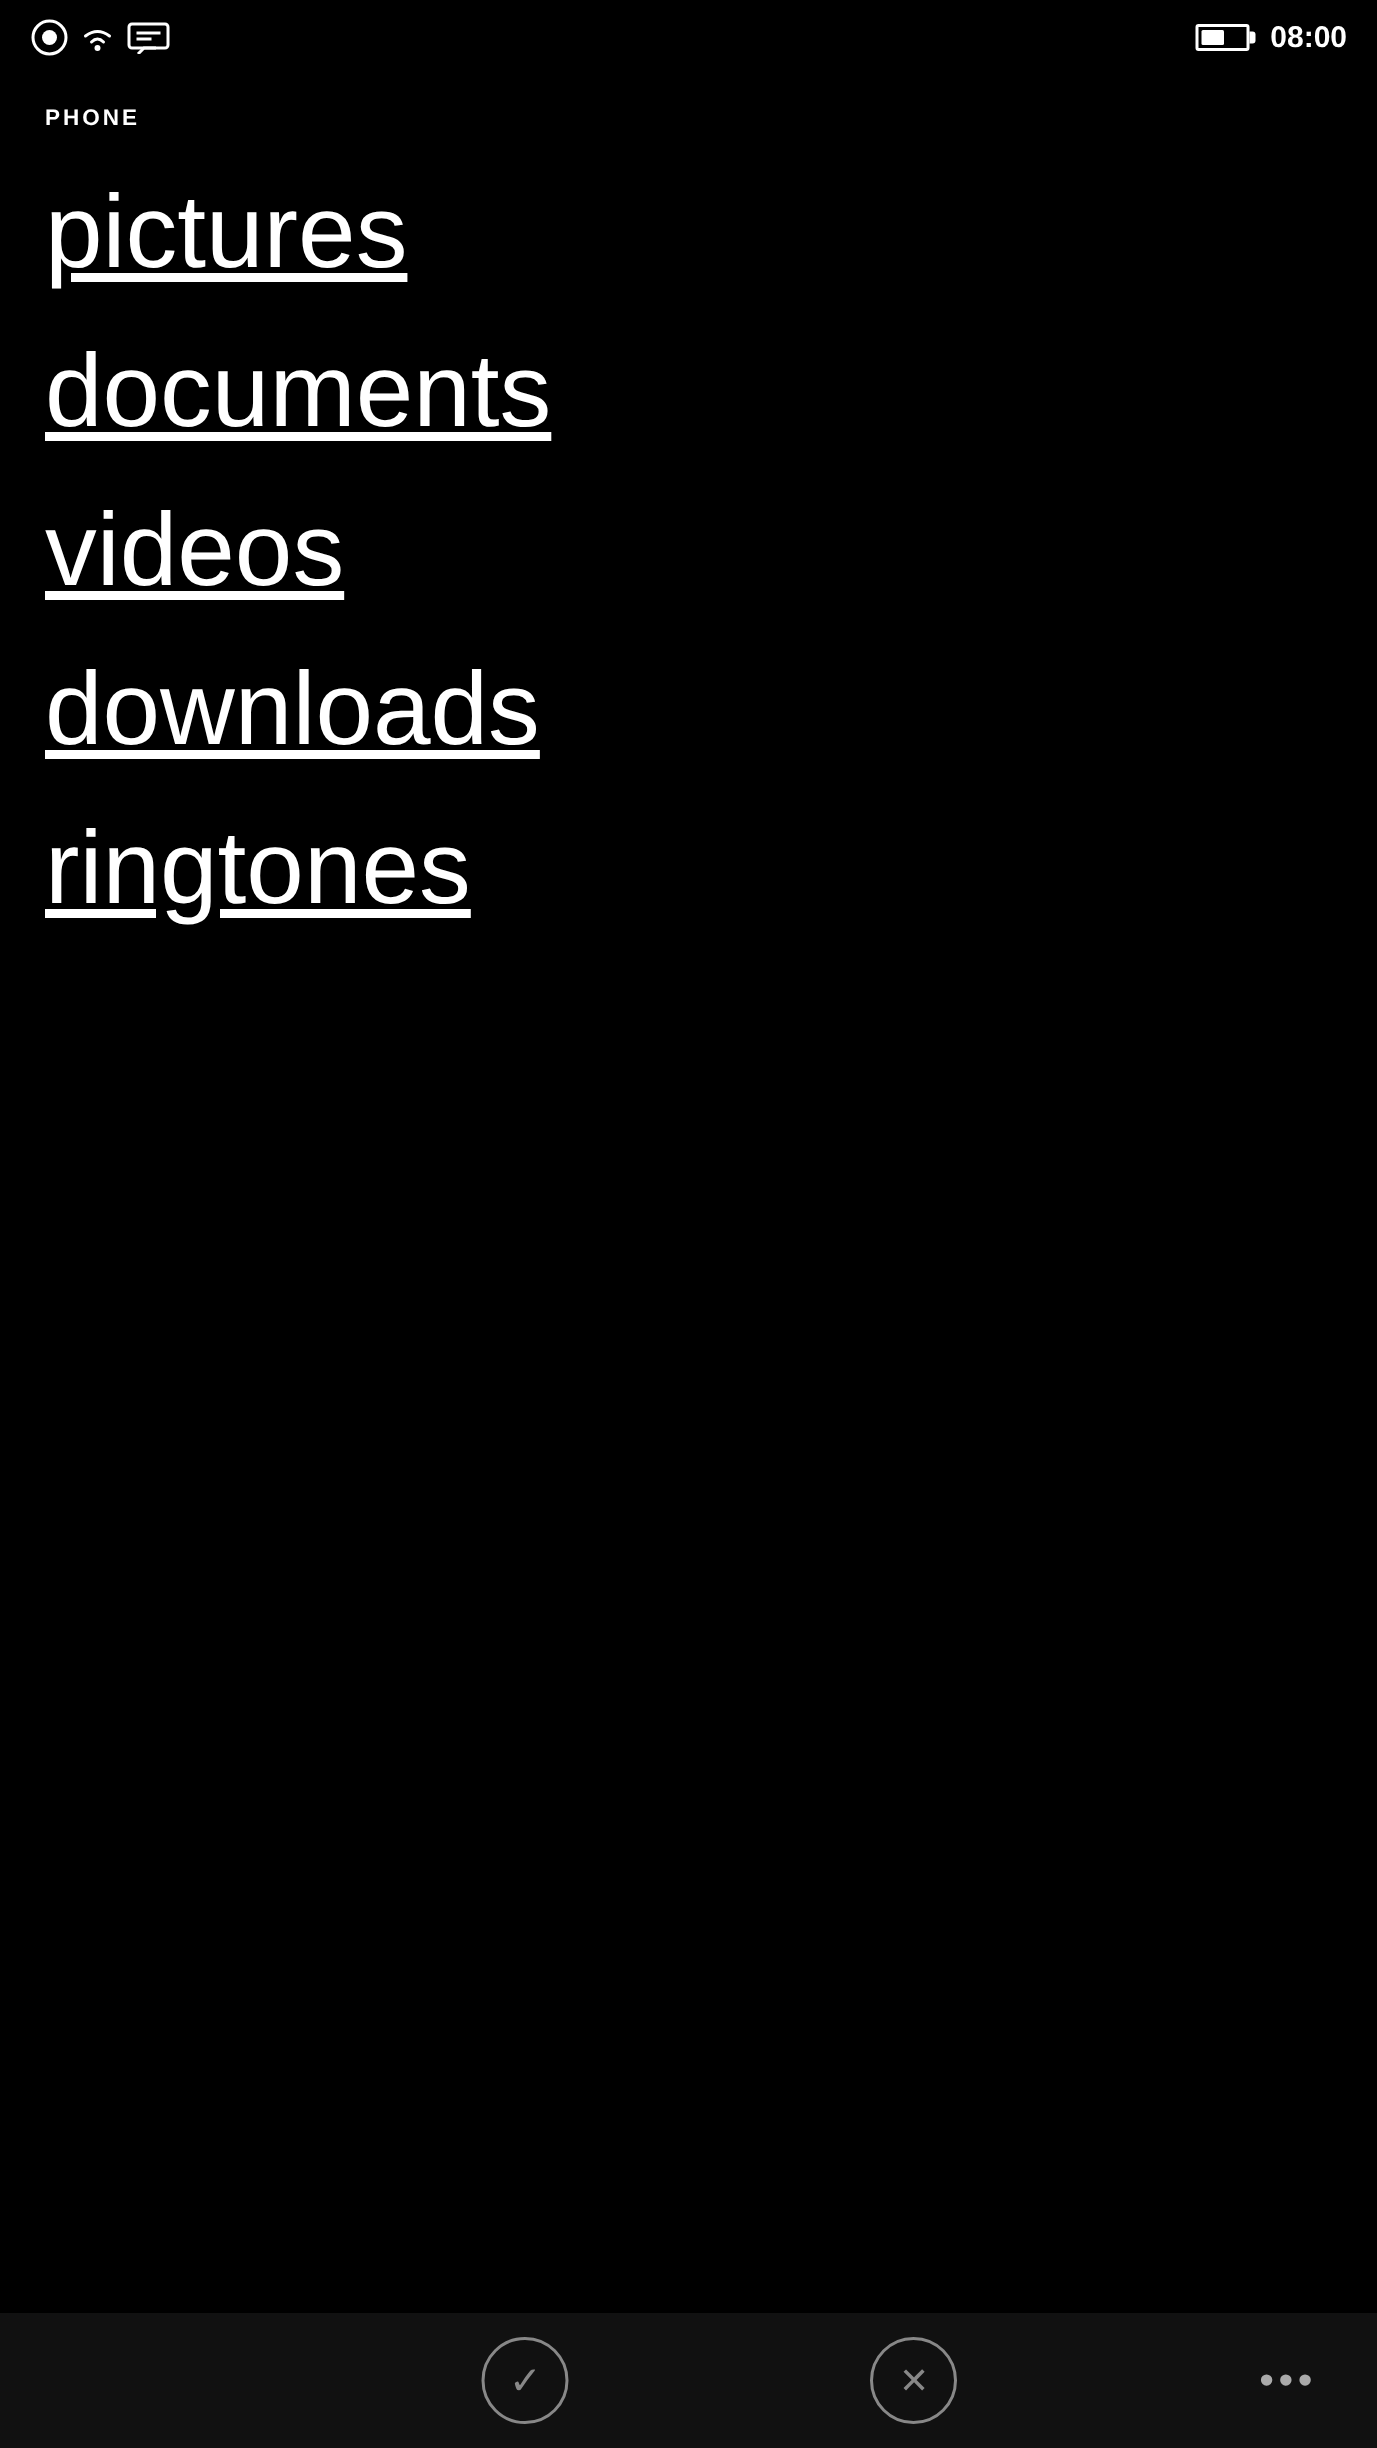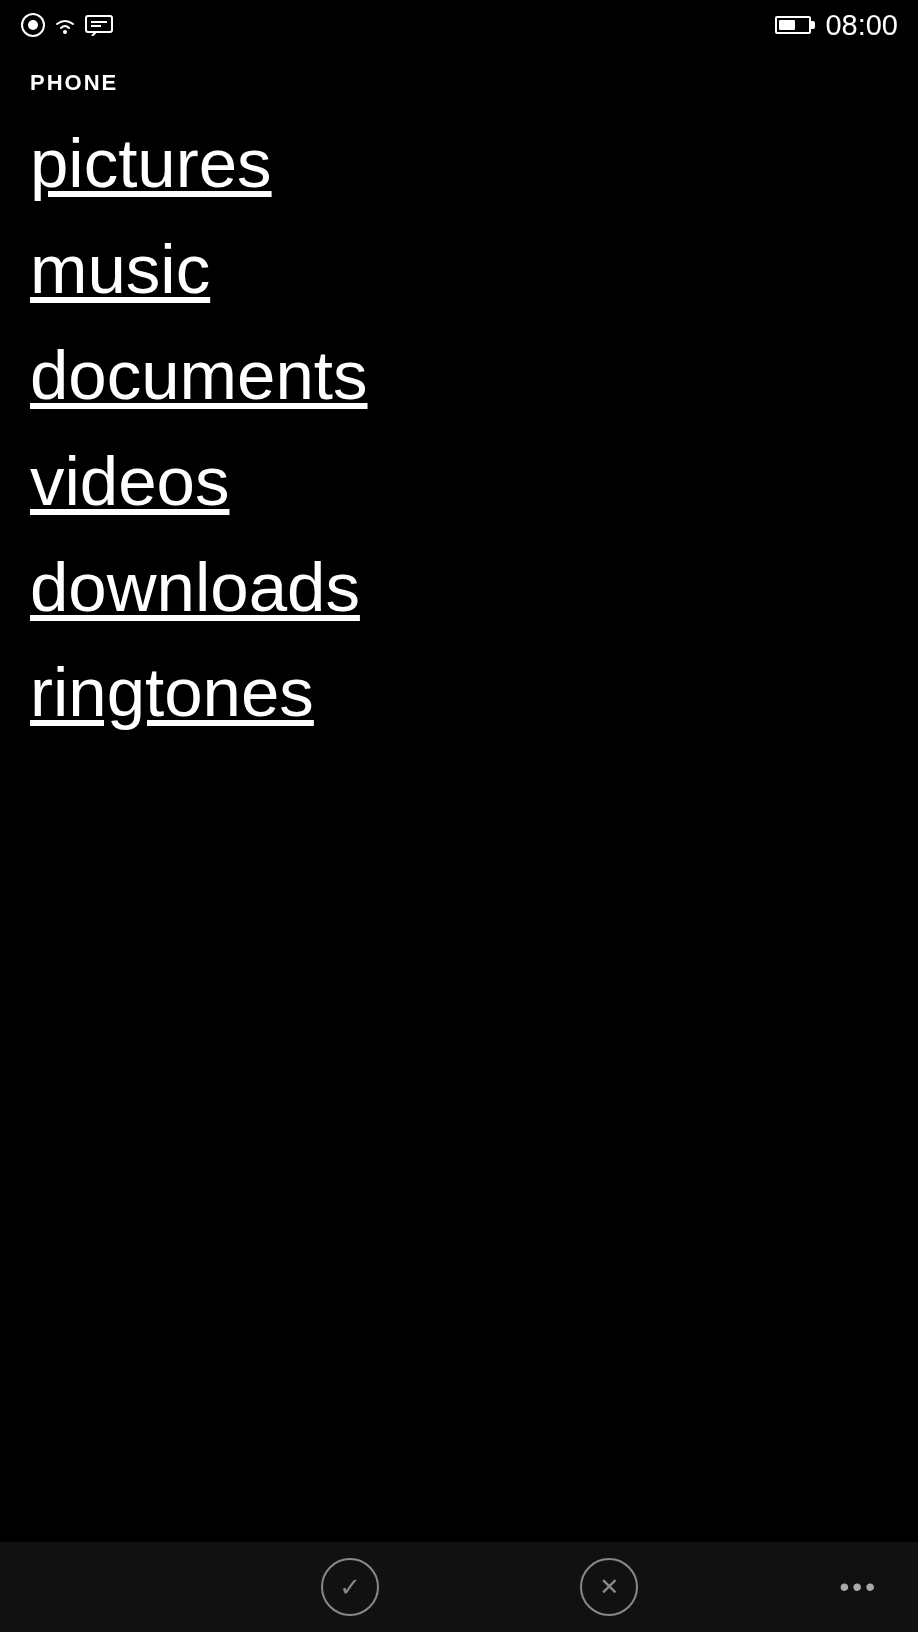--- a/index.html
+++ b/index.html
@@ -76,21 +76,21 @@
       background: white;
       border-radius: 1px;
     }
 
     
     .content {
       padding: 20px 30px;
     }
 
     .section-title {
-      font-size: 22px;
+      font-size: 15px;
       font-weight: 700;
       letter-spacing: 2px;
       color: #ffffff;
       margin-bottom: 20px;
       text-transform: uppercase;
     }
 
     .menu-item {
       font-size: 69px;
       font-weight: 200;
@@ -176,31 +176,30 @@
     </svg>
   </div>
   <div class="status-right">
 
     <div class="icon-battery">
       <div class="battery-body">
         <div class="battery-fill"></div>
       </div>
     </div>
 
-    <span style="font-size:29px; font-weight:400; margin-left:6px;">08:00</span>
+    <span style="font-size:20px; font-weight:700; margin-left:6px;">08:00</span>
   </div>
 </div>
 
 <div class="content">
   <div class="section-title">PHONE</div>
 
   <div id="menu-list">
 
   <a class="menu-item" href="#">pictures</a>
-      <a class="menu-item" href="#">music</a>
       <a class="menu-item" href="#">documents</a>
       <a class="menu-item" href="#">videos</a>
       <a class="menu-item" href="#">downloads</a>
       <a class="menu-item" href="#">ringtones</a>
     </div>
 </div>
 
 <div class="bottom-bar">
   <div style="width: 80px;"></div>
   <button class="bottom-btn circle-btn">

